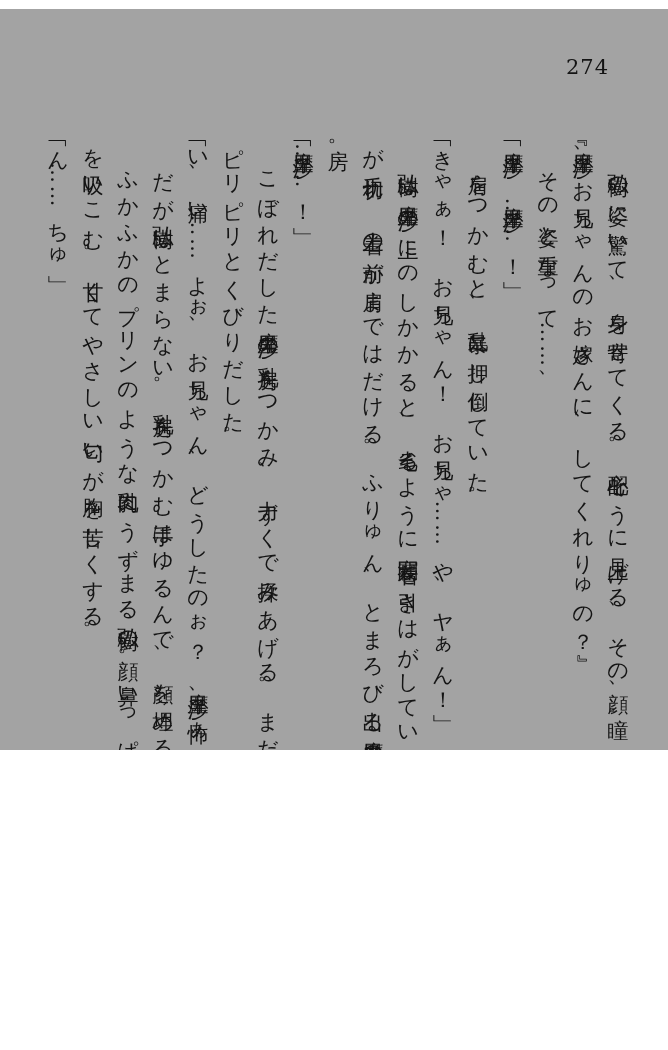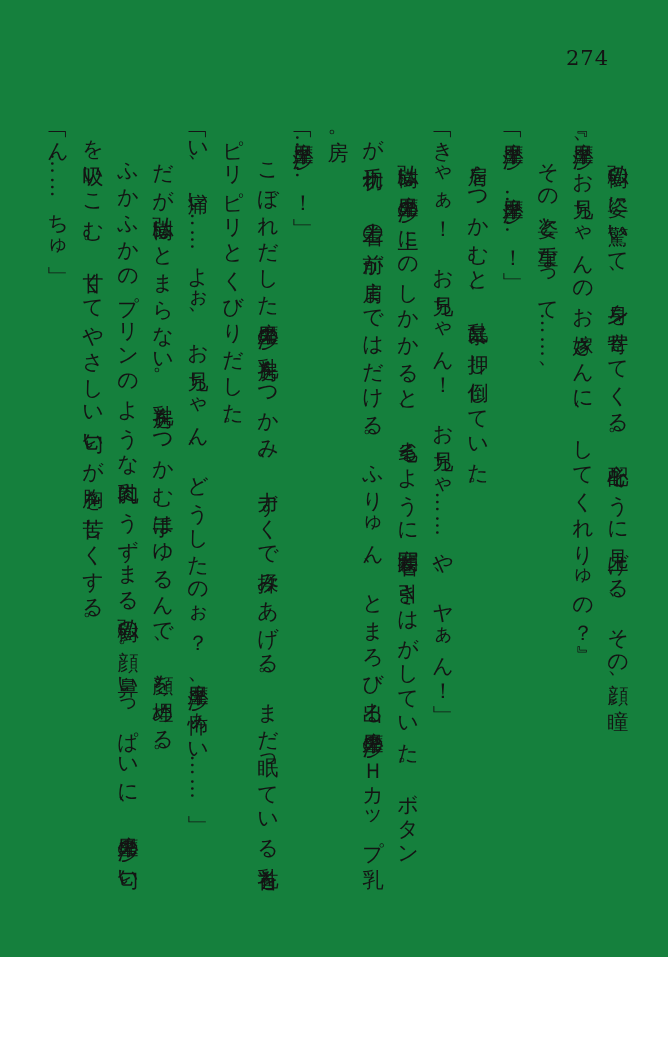--- a/index.html
+++ b/index.html
@@ -3,25 +3,26 @@
 <meta charset="utf-8">
 <style>
   html, body {
     margin: 0;
     padding: 0;
     background: #ffffff;
   }
   .page {
     position: relative;
     width: 668px;
-    height: 957px;
-    background: #15803d;
+    height: 741px;
+    background: #a3a3a3;
     color: #141414;
     font-family: "DejaVu Serif", "Liberation Serif", serif;
     overflow: hidden;
+    margin-top: 9px;
   }
   .page-number {
     position: absolute;
     top: 46px;
     left: 566px;
     font-size: 21px;
     letter-spacing: 1px;
     writing-mode: horizontal-tb;
   }
   .text-area {

